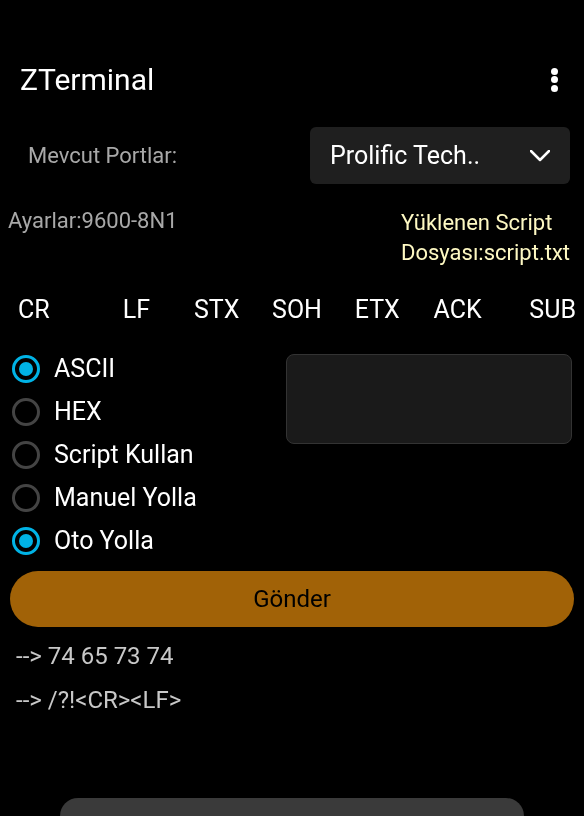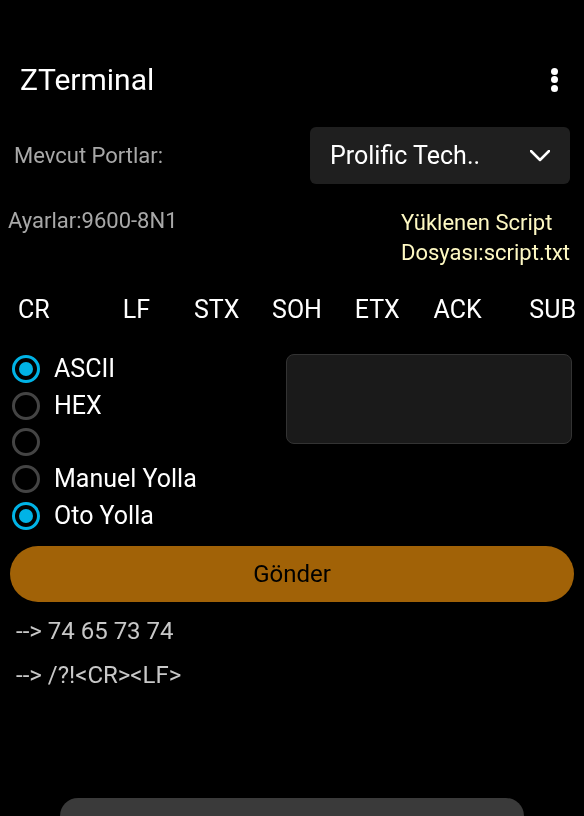--- a/index.html
+++ b/index.html
@@ -46,20 +46,21 @@
     align-items: center;
     padding: 0 14px;
   }
   .ports-row {
     justify-content: space-between;
     margin-top: 12px;
   }
   .label-grey {
     color: #a8a8a8;
     font-size: 22px;
+    margin-left: 14px;
   }
   .dropdown {
     background: #1f1f1f;
     border-radius: 6px;
     padding: 14px 20px;
     display: flex;
     align-items: center;
     gap: 18px;
     min-width: 260px;
     justify-content: space-between;
@@ -109,21 +110,21 @@
   .ctrl-btn:last-child { text-align: right; }
   .options-area {
     display: flex;
     padding: 30px 12px 0 12px;
     gap: 12px;
   }
   .radios {
     flex: 1;
     display: flex;
     flex-direction: column;
-    gap: 8px;
+    gap: 14px;
   }
   .radio-item {
     display: flex;
     align-items: center;
     gap: 14px;
     cursor: pointer;
   }
   .radio-circle {
     width: 28px;
     height: 28px;
@@ -253,20 +254,21 @@
     <div class="radio-item">
       <div class="radio-circle selected"></div>
       <div class="radio-label">ASCII</div>
     </div>
     <div class="radio-item">
       <div class="radio-circle"></div>
       <div class="radio-label">HEX</div>
     </div>
     <div class="radio-item">
       <div class="radio-circle"></div>
+      <div class="radio-label">Script Kullan</div>
     </div>
     <div class="radio-item">
       <div class="radio-circle"></div>
       <div class="radio-label">Manuel Yolla</div>
     </div>
     <div class="radio-item">
       <div class="radio-circle selected"></div>
       <div class="radio-label">Oto Yolla</div>
     </div>
   </div>

